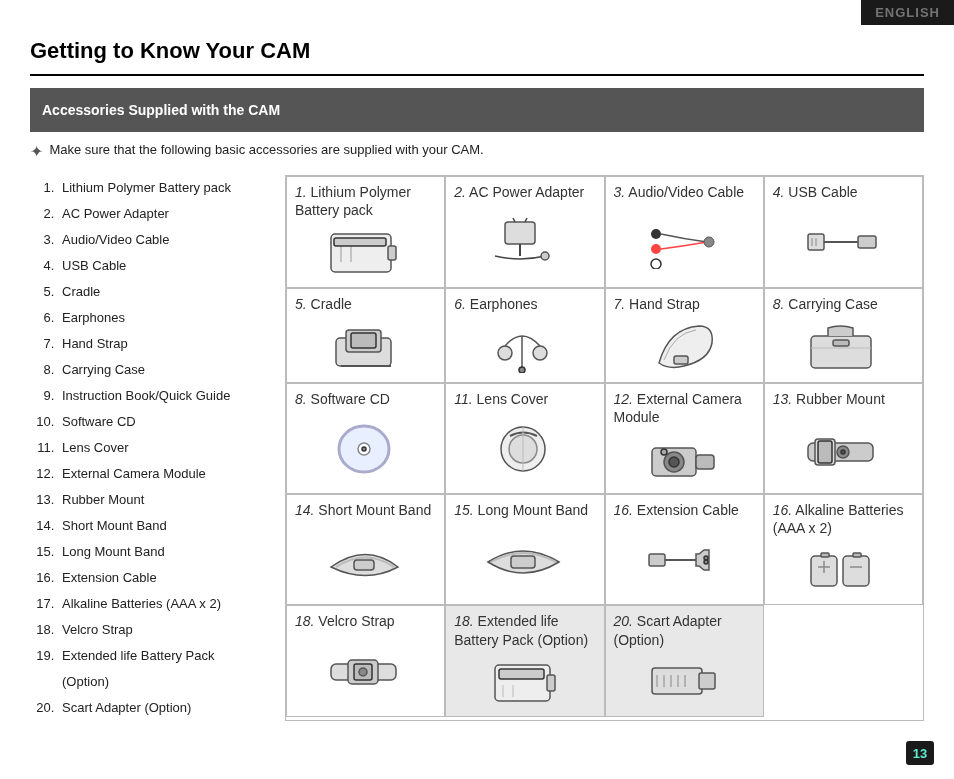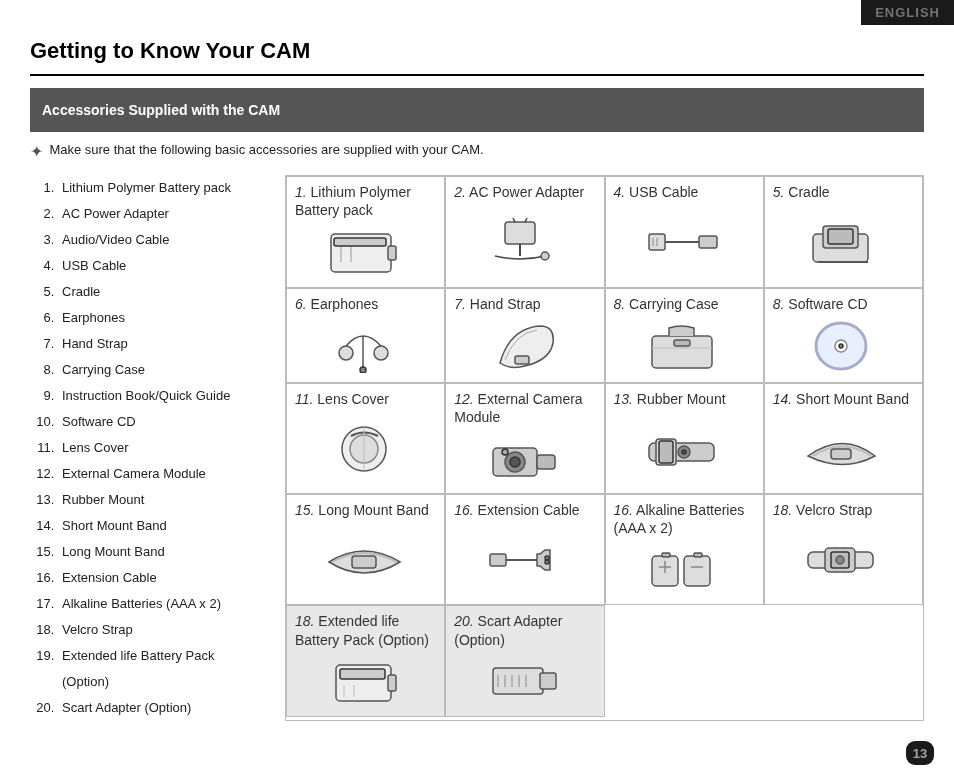--- a/index.html
+++ b/index.html
@@ -138,29 +138,29 @@
       max-width: 80px;
       max-height: 60px;
     }
 
     
     .page-number {
       position: absolute;
       bottom: 14px;
       right: 20px;
       background: #1a1a1a;
-      color: #a3a3a3;
+      color: #5eead4;
       font-size: 13px;
       font-weight: bold;
       width: 28px;
       height: 24px;
       display: flex;
       align-items: center;
       justify-content: center;
-      border-radius: 9px;
+      border-radius: 3px;
     }
   </style>
 </head>
 <body>
 
 <div class="english-badge">ENGLISH</div>
 
 <div class="page-title">Getting to Know Your CAM</div>
 <hr class="title-rule">
 
@@ -219,20 +219,33 @@
     <rect x="20" y="8" width="30" height="22" rx="3" fill="#ddd" stroke="#555"></rect>
     <line x1="35" y1="30" x2="35" y2="42" stroke="#444" stroke-width="2"></line>
     <path d="M10 42 Q35 48 60 42" stroke="#444" stroke-width="1.5" fill="none"></path>
     <circle cx="60" cy="42" r="4" fill="#ccc" stroke="#555"></circle>
     <line x1="30" y1="8" x2="28" y2="4" stroke="#444" stroke-width="1.5"></line>
     <line x1="40" y1="8" x2="42" y2="4" stroke="#444" stroke-width="1.5"></line>
   </svg>
           </div>
         </div>
         <div class="acc-cell">
+          <div class="acc-label"><span class="num" style="font-style:italic">3.</span> Audio/Video Cable</div>
+          <div class="acc-image">
+            <svg viewBox="0 0 80 55" fill="none">
+    <circle cx="12" cy="20" r="5" fill="#333"></circle>
+    <circle cx="12" cy="35" r="5" fill="#f44"></circle>
+    <circle cx="12" cy="50" r="5" fill="#fff" stroke="#333" stroke-width="1.5"></circle>
+    <path d="M17 20 Q40 25 63 28" stroke="#555" stroke-width="1.5" fill="none"></path>
+    <path d="M17 35 Q40 32 63 28" stroke="#f44" stroke-width="1.5" fill="none"></path>
+    <circle cx="65" cy="28" r="5" fill="#888" stroke="#555" stroke-width="1"></circle>
+  </svg>
+          </div>
+        </div>
+        <div class="acc-cell">
           <div class="acc-label"><span class="num" style="font-style:italic">4.</span> USB Cable</div>
           <div class="acc-image">
             <svg viewBox="0 0 80 55" fill="none" stroke="#333" stroke-width="1.5">
     <rect x="5" y="20" width="16" height="16" rx="2" fill="#ddd" stroke="#555"></rect>
     <line x1="21" y1="28" x2="55" y2="28" stroke="#555" stroke-width="2"></line>
     <rect x="55" y="22" width="18" height="12" rx="2" fill="#ccc" stroke="#555"></rect>
     <line x1="9" y1="24" x2="9" y2="32" stroke="#888" stroke-width="1"></line>
     <line x1="13" y1="24" x2="13" y2="32" stroke="#888" stroke-width="1"></line>
   </svg>
           </div>

